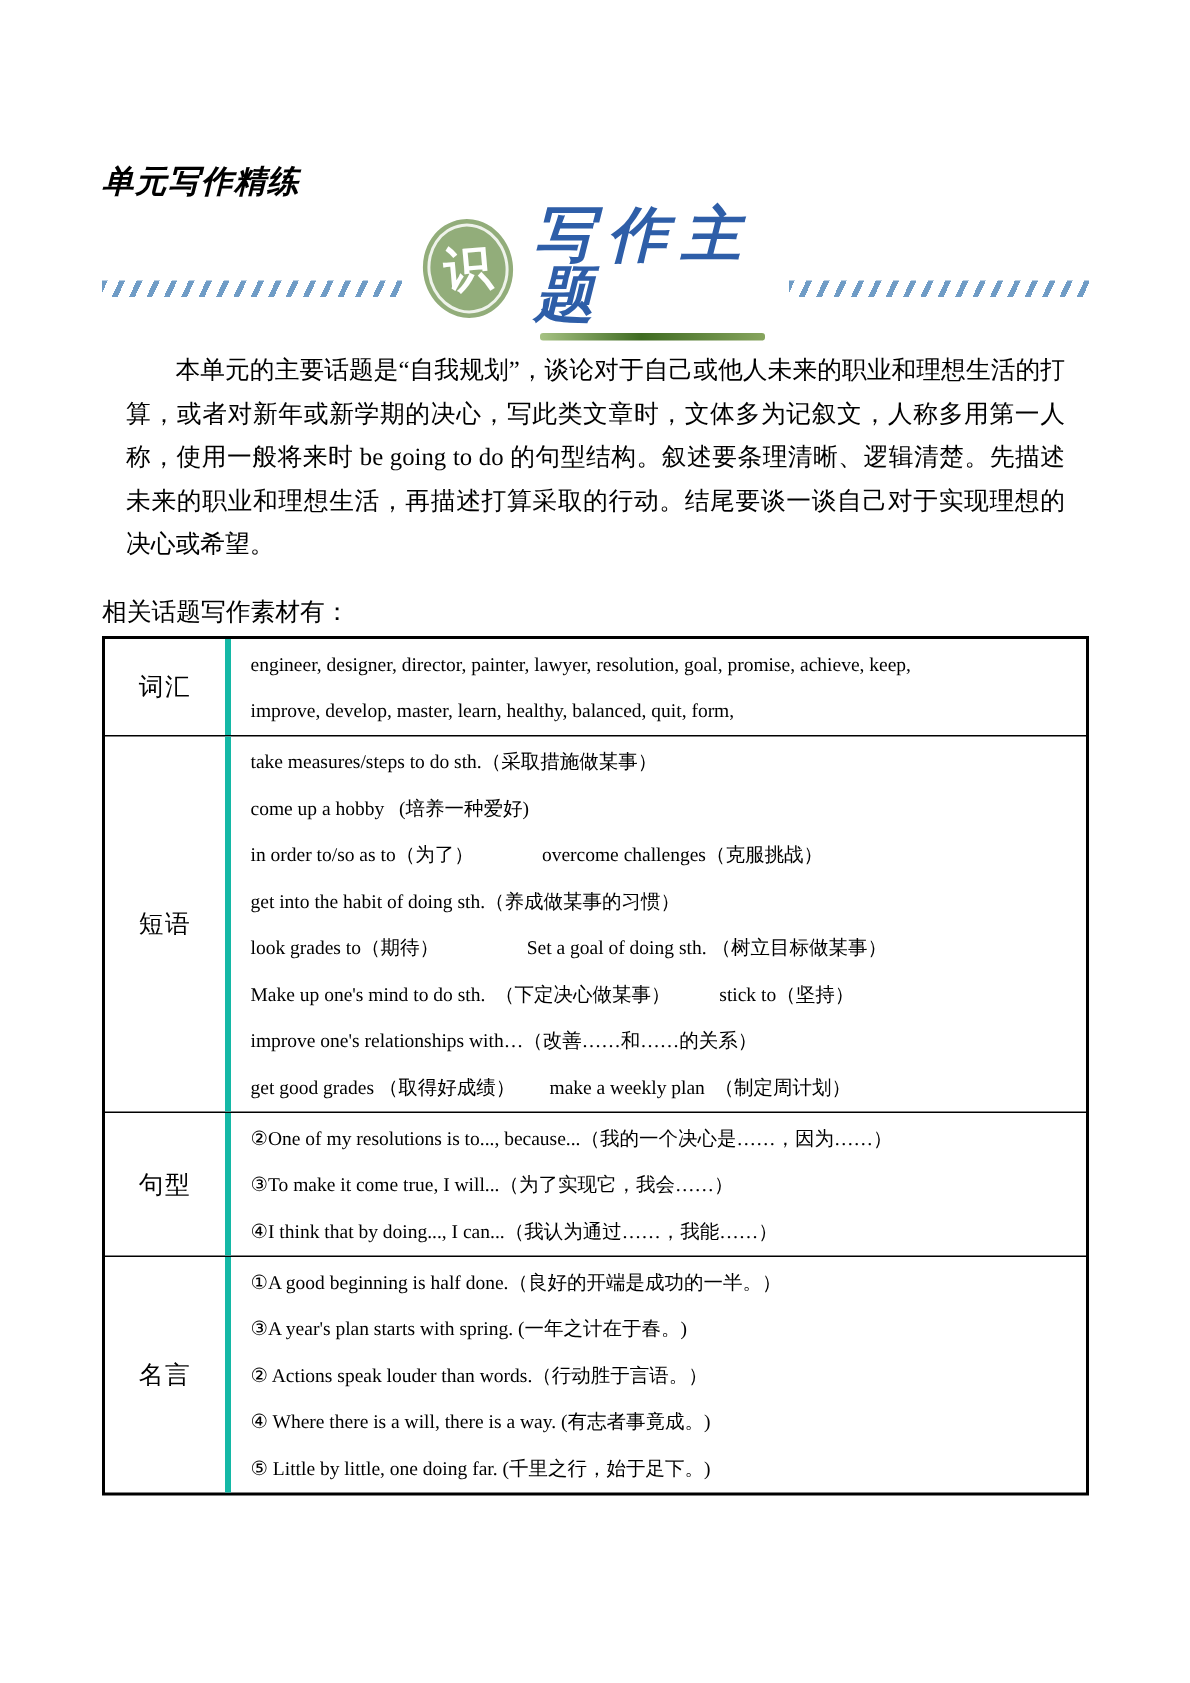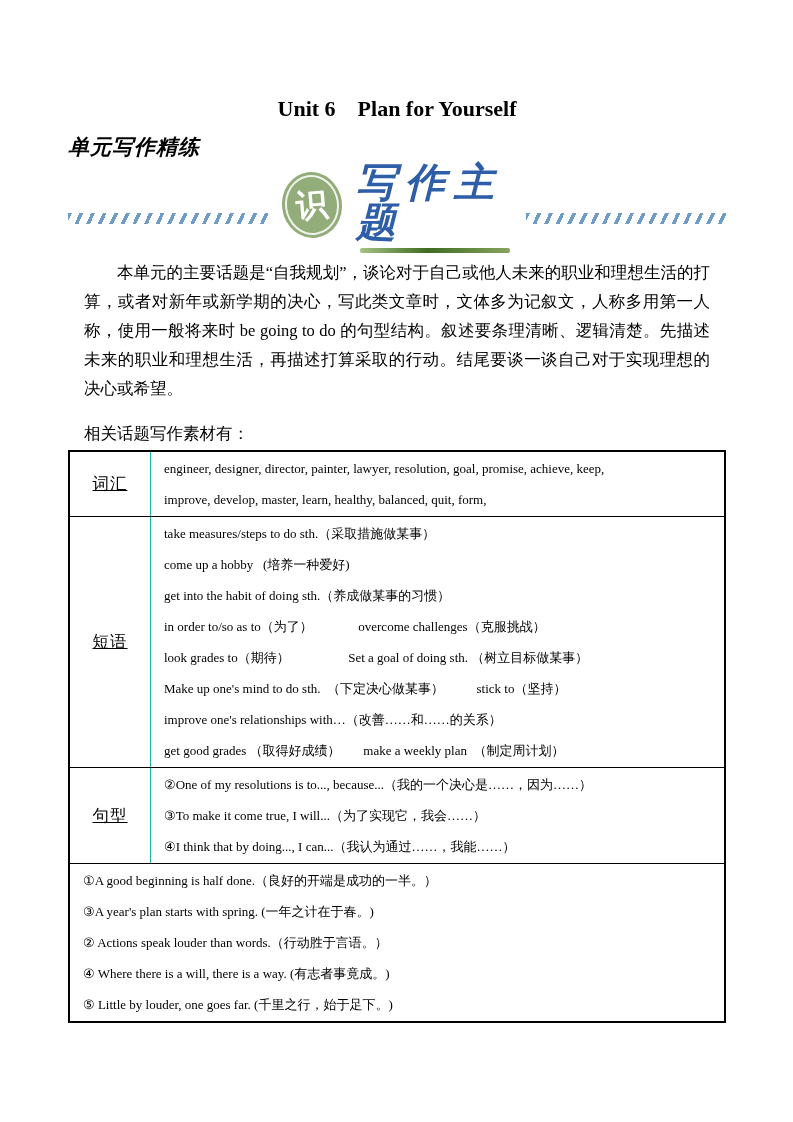--- a/index.html
+++ b/index.html
@@ -58,44 +58,43 @@
     background:linear-gradient(to right,
       #a6c283 0%, var(--underline-green,#3f6b22) 45%, #87a55e 100%);
     border-radius:2px;
   }
   
   .intro{
     margin:16px;font-size:16.5px;line-height:29px;
     text-align:justify;text-indent:2em;
   }
   .leadin{
-    margin:0 0 2px 16px;font-size:16.5px;line-height:29px;
+    margin:0 0 2px 0;font-size:16.5px;line-height:29px;
   }
   
   .mtable{
     border:2px solid #000;margin-top:1px;
   }
   .trow{display:flex;border-top:1px solid #000;}
   .trow:first-child{border-top:none;}
   .tlabel{
-    flex:0 0 80px;width:80px;border-right:1px solid #14b8a6;
+    flex:0 0 80px;width:80px;border-right:4px solid #14b8a6;
     display:flex;align-items:center;justify-content:center;
-    font-size:16.5px;letter-spacing:1px;text-decoration:underline;
+    font-size:16.5px;letter-spacing:1px;
   }
   .tcontent{
     flex:1;padding:1px 6px 1px 13px;font-size:13px;line-height:31px;
   }
   .tline{white-space:pre-wrap;}
 </style>
 </head>
 <body>
 
 <div class="page">
 
-  <h1 class="title-en">Unit 6    Plan for Yourself</h1>
   <h2 class="title-zh">单元写作精练</h2>
 
   <div class="banner">
     <span class="hatch left"></span>
     <span class="badge">
       <span class="badge-char">识</span>
     </span>
     <span class="banner-text">
       <span>写作主题</span>
       <span class="banner-underline"></span>
@@ -112,40 +111,41 @@
         <div class="tcontent">
           <div class="tline">engineer, designer, director, painter, lawyer, resolution, goal, promise, achieve, keep,</div>
           <div class="tline">improve, develop, master, learn, healthy, balanced, quit, form,</div>
         </div>
       </div>
       <div class="trow">
         <div class="tlabel">短语</div>
         <div class="tcontent">
           <div class="tline">take measures/steps to do sth.（采取措施做某事）</div>
           <div class="tline">come up a hobby   (培养一种爱好)</div>
+          <div class="tline">in order to/so as to（为了）              overcome challenges（克服挑战）</div>
           <div class="tline">get into the habit of doing sth.（养成做某事的习惯）</div>
-          <div class="tline">in order to/so as to（为了）              overcome challenges（克服挑战）</div>
           <div class="tline">look grades to（期待）                  Set a goal of doing sth. （树立目标做某事）</div>
           <div class="tline">Make up one's mind to do sth.  （下定决心做某事）          stick to（坚持）</div>
           <div class="tline">improve one's relationships with…（改善……和……的关系）</div>
           <div class="tline">get good grades （取得好成绩）       make a weekly plan  （制定周计划）</div>
         </div>
       </div>
       <div class="trow">
         <div class="tlabel">句型</div>
         <div class="tcontent">
           <div class="tline">②One of my resolutions is to..., because...（我的一个决心是……，因为……）</div>
           <div class="tline">③To make it come true, I will...（为了实现它，我会……）</div>
           <div class="tline">④I think that by doing..., I can...（我认为通过……，我能……）</div>
         </div>
       </div>
       <div class="trow">
+        <div class="tlabel">名言</div>
         <div class="tcontent">
           <div class="tline">①A good beginning is half done.（良好的开端是成功的一半。）</div>
           <div class="tline">③A year's plan starts with spring. (一年之计在于春。)</div>
           <div class="tline">② Actions speak louder than words.（行动胜于言语。）</div>
           <div class="tline">④ Where there is a will, there is a way. (有志者事竟成。)</div>
-          <div class="tline">⑤ Little by louder, one goes far. (千里之行，始于足下。)</div>
+          <div class="tline">⑤ Little by little, one doing far. (千里之行，始于足下。)</div>
         </div>
       </div>
     </div>
 
 </div>
 
 </body></html>

